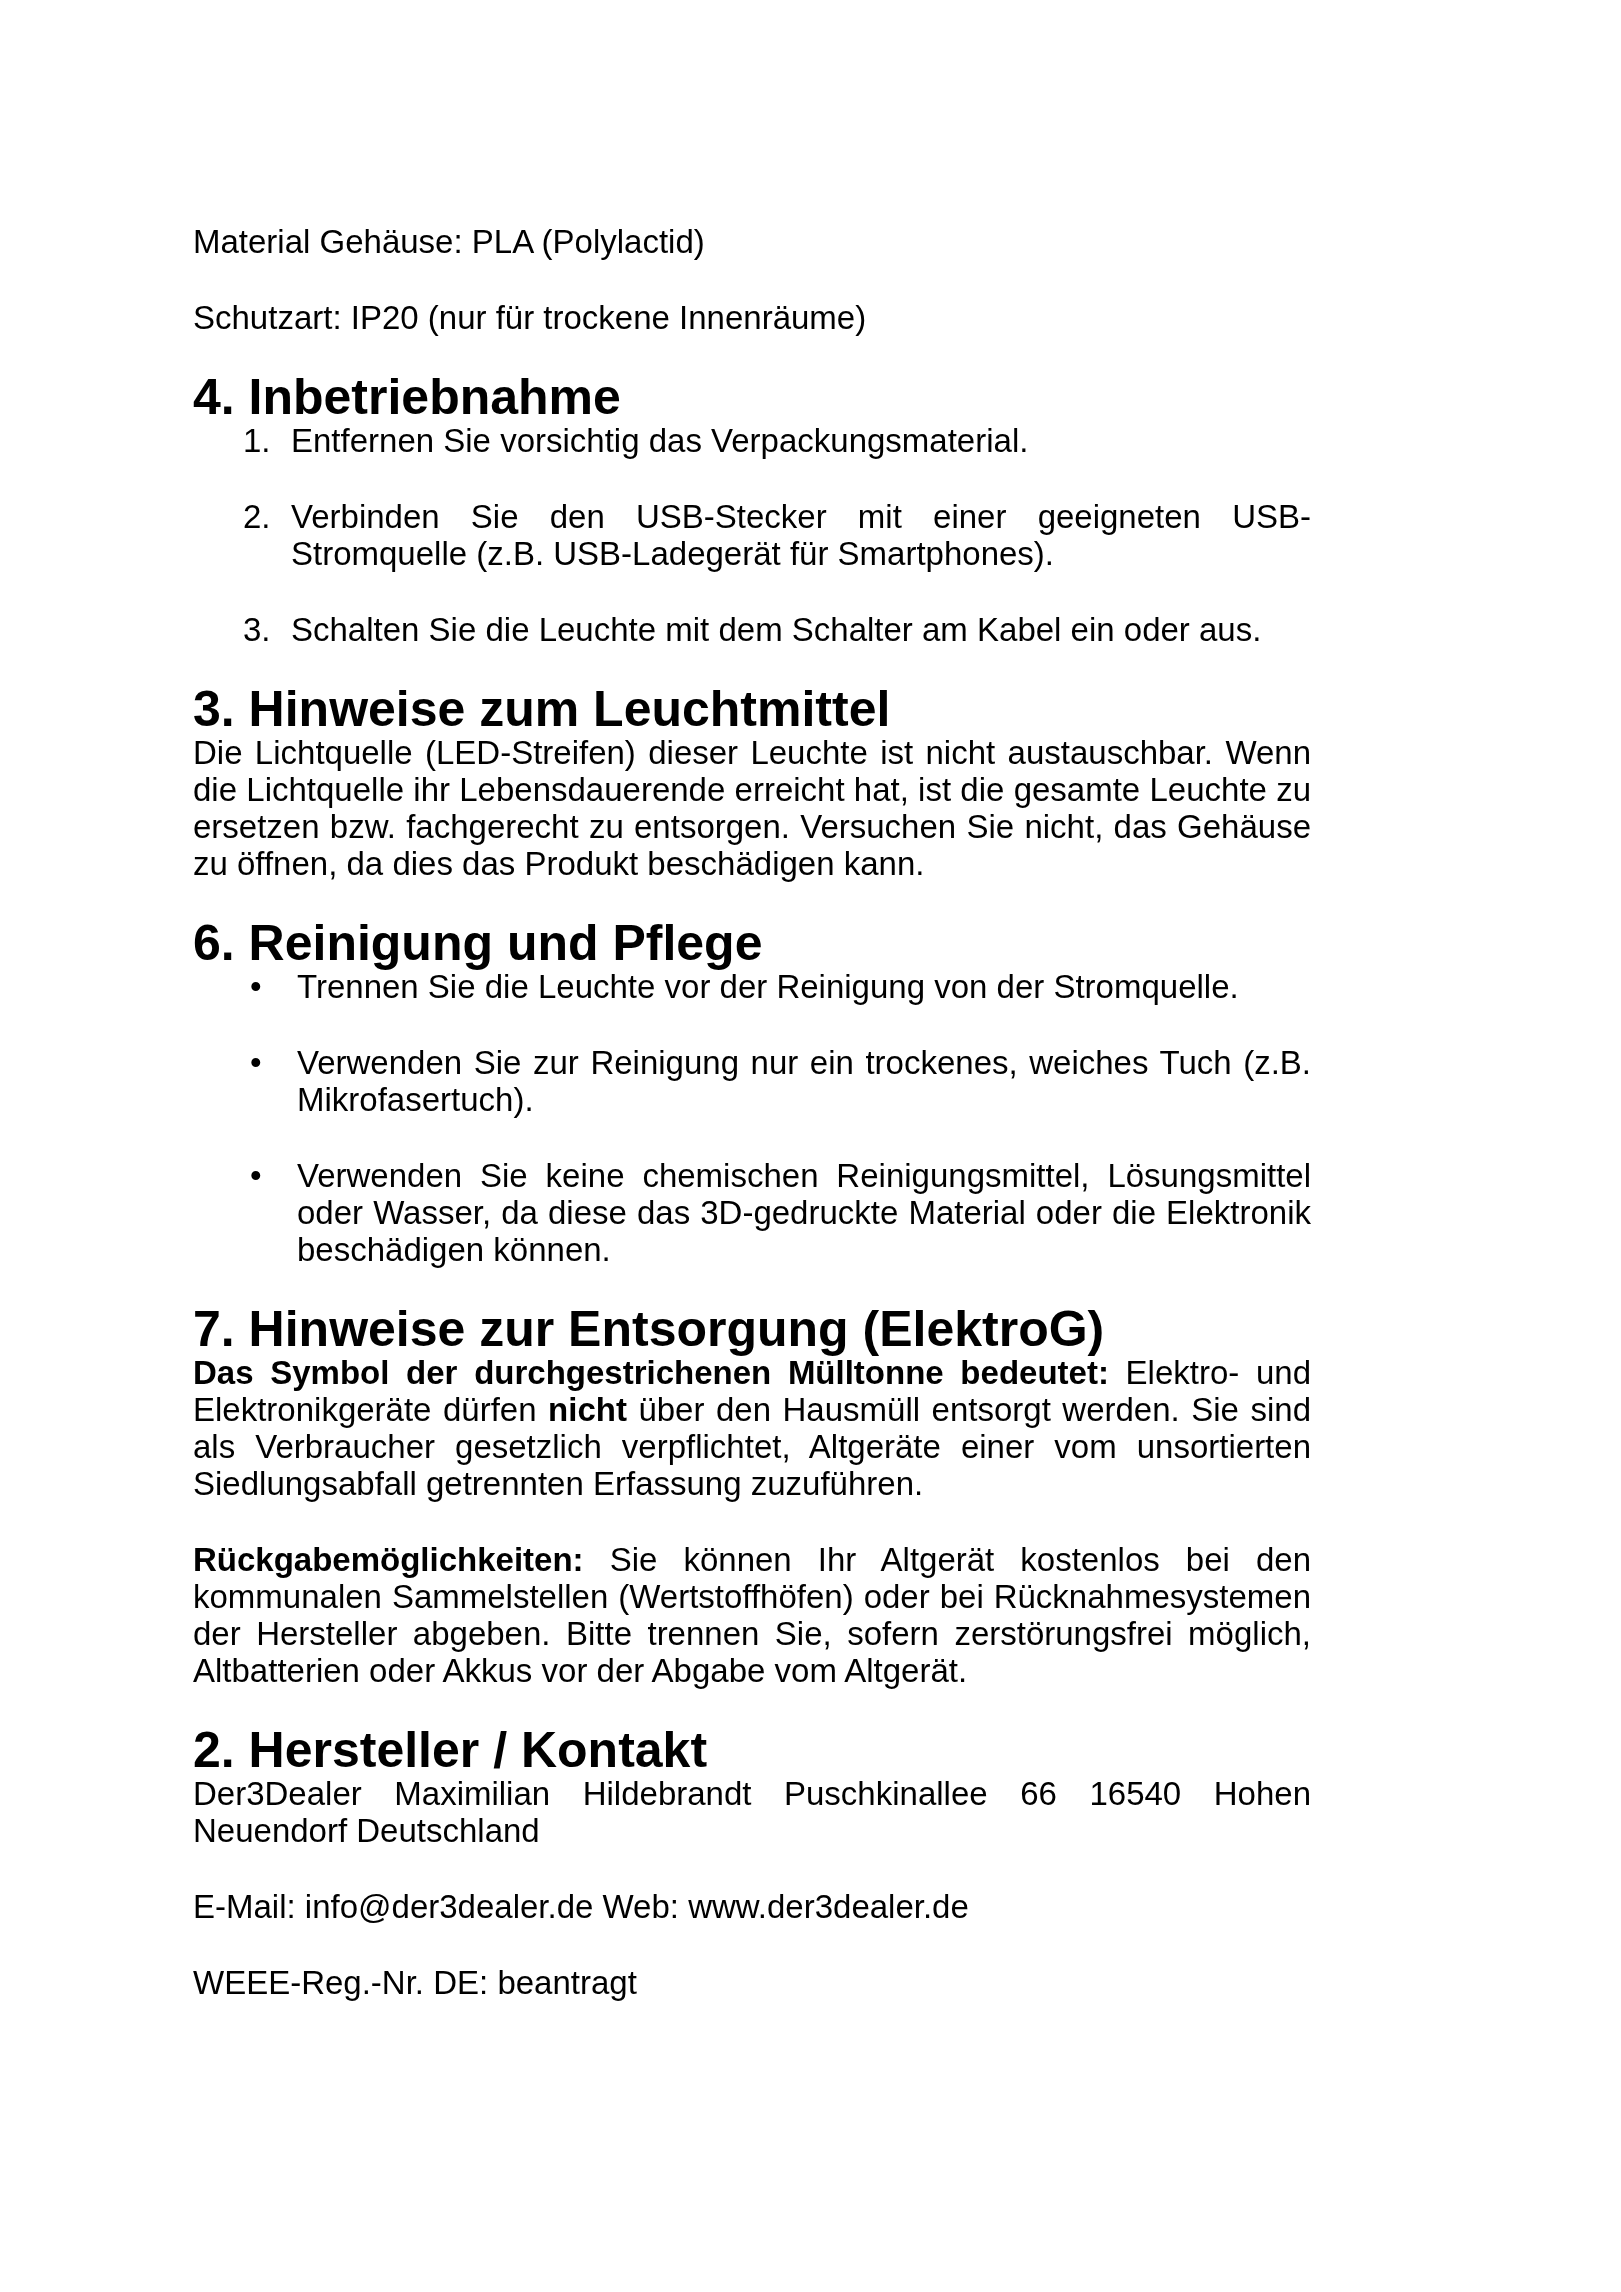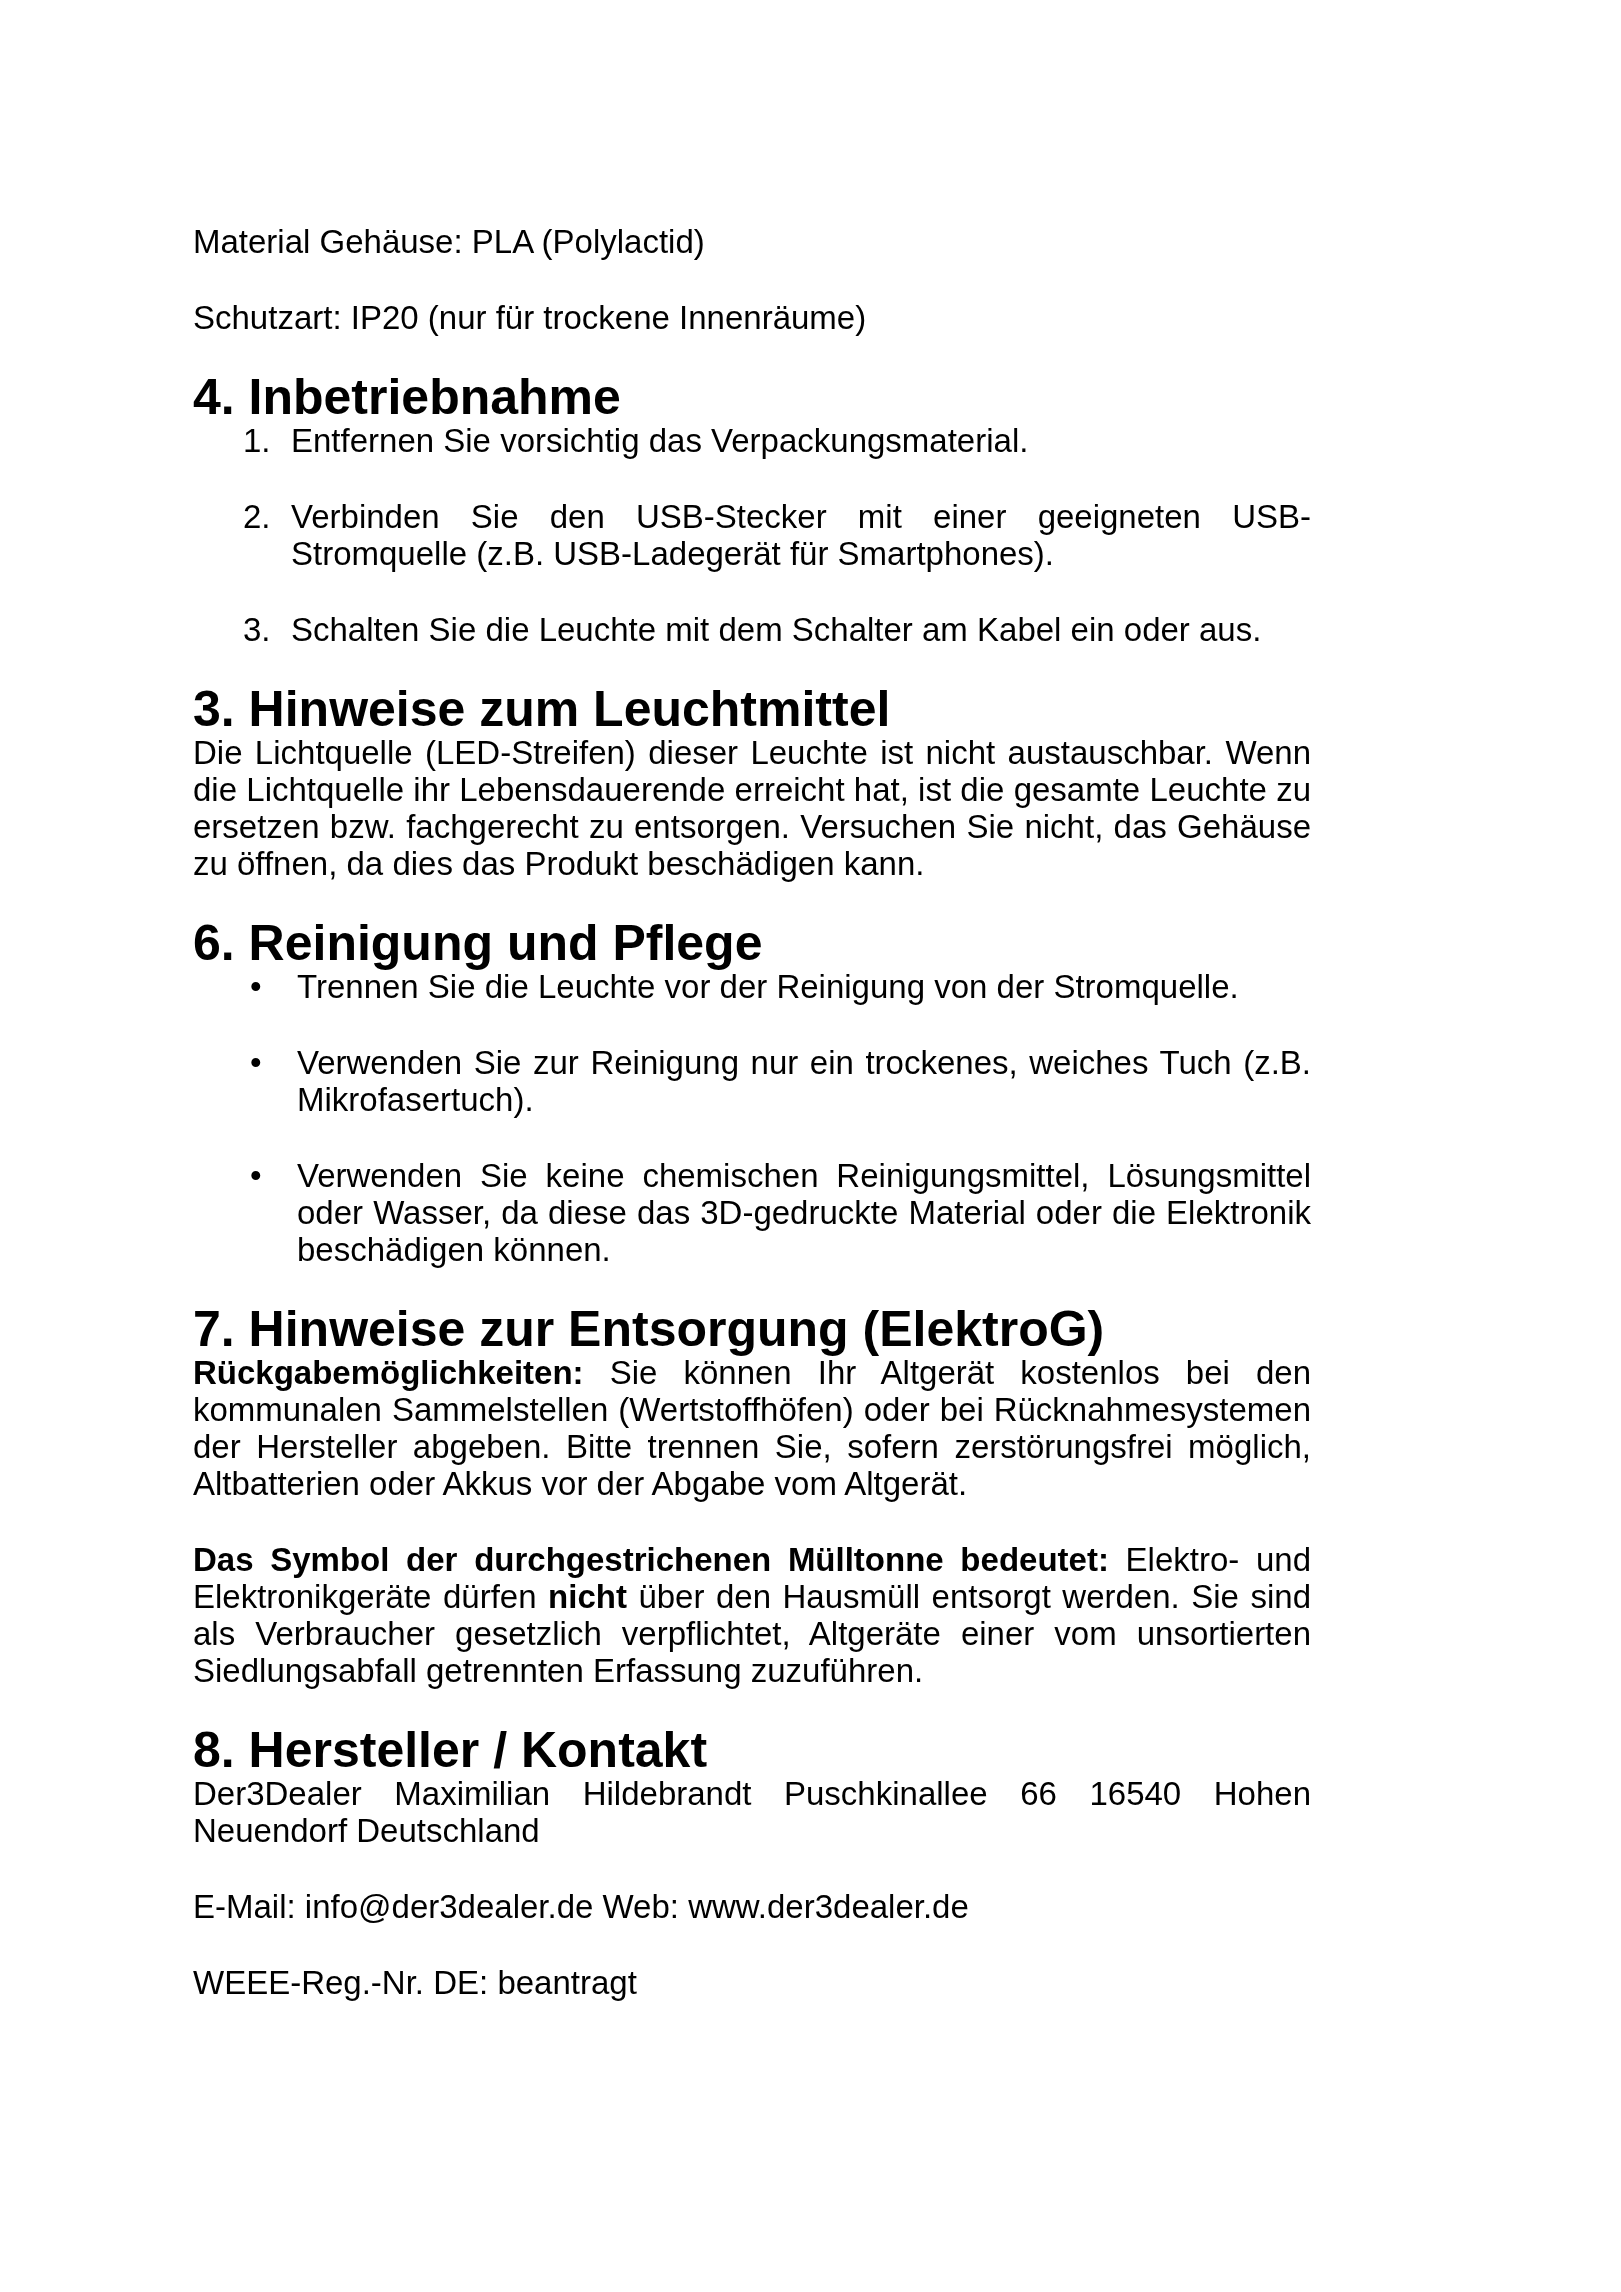--- a/index.html
+++ b/index.html
@@ -98,28 +98,28 @@
     </div>
     <div class="bitem">
       <span class="dot">•</span>
       <span>Verwenden Sie keine chemischen Reinigungsmittel, Lösungsmittel oder Wasser, da diese das 3D-gedruckte Material oder die Elektronik beschädigen können.</span>
     </div>
   </div>
 
   <h2 class="hd">7. Hinweise zur Entsorgung (ElektroG)</h2>
 
   <p class="block">
+    <span class="b">Das Symbol der durchgestrichenen Mülltonne bedeutet:</span><span> Elektro- und Elektronikgeräte dürfen </span><span class="b">nicht</span><span> über den Hausmüll entsorgt werden. Sie sind als Verbraucher gesetzlich verpflichtet, Altgeräte einer vom unsortierten Siedlungsabfall getrennten Erfassung zuzuführen.</span>
+  </p>
+
+  <p class="block">
     <span class="b">Rückgabemöglichkeiten:</span><span> Sie können Ihr Altgerät kostenlos bei den kommunalen Sammelstellen (Wertstoffhöfen) oder bei Rücknahmesystemen der Hersteller abgeben. Bitte trennen Sie, sofern zerstörungsfrei möglich, Altbatterien oder Akkus vor der Abgabe vom Altgerät.</span>
   </p>
 
-  <p class="block">
-    <span class="b">Das Symbol der durchgestrichenen Mülltonne bedeutet:</span><span> Elektro- und Elektronikgeräte dürfen </span><span class="b">nicht</span><span> über den Hausmüll entsorgt werden. Sie sind als Verbraucher gesetzlich verpflichtet, Altgeräte einer vom unsortierten Siedlungsabfall getrennten Erfassung zuzuführen.</span>
-  </p>
-
-  <h2 class="hd">8. Hersteller / Kontakt</h2>
+  <h2 class="hd">2. Hersteller / Kontakt</h2>
 
   <p class="block">Der3Dealer Maximilian Hildebrandt Puschkinallee 66 16540 Hohen Neuendorf Deutschland</p>
 
   <p class="block">E-Mail: info@der3dealer.de Web: www.der3dealer.de</p>
 
   <p class="block">WEEE-Reg.-Nr. DE: beantragt</p>
 
 </div>
 
 

